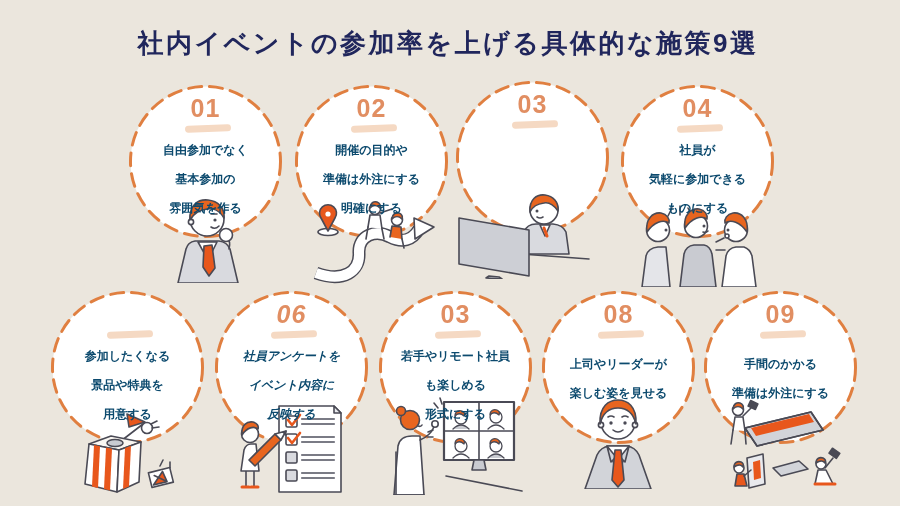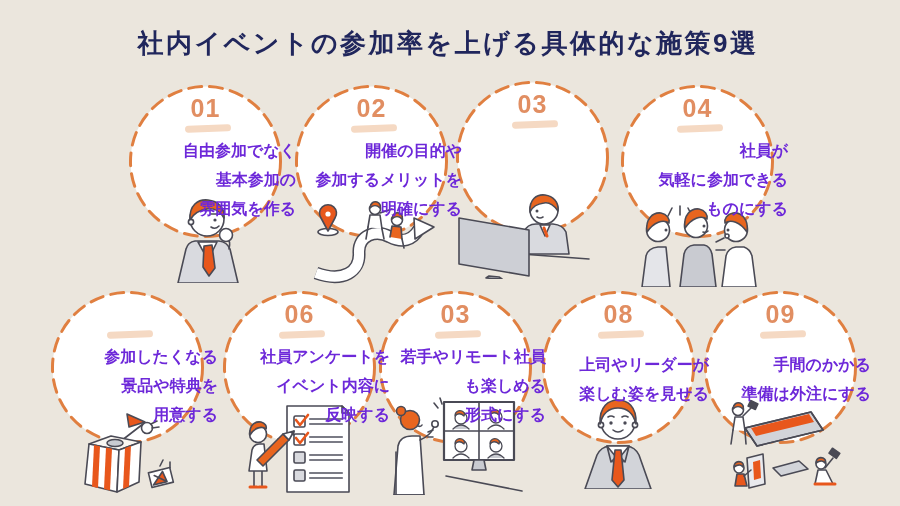--- a/index.html
+++ b/index.html
@@ -16,22 +16,22 @@
   .ring{position:absolute;left:0;top:0;width:155px;height:155px;}
   .num{
     position:absolute;top:10px;left:0;width:155px;text-align:center;
     font-size:25px;font-weight:600;letter-spacing:1px;color:#E18E62;z-index:4;
   }
   .swoosh{
     position:absolute;top:41px;left:57px;width:46px;height:7px;
     background:#F5D9C3;border-radius:4px;transform:rotate(-2deg);z-index:3;
   }
   .caption{
-    position:absolute;top:52px;left:-13px;width:181px;text-align:right;
-    font-size:16px;font-weight:700;line-height:29px;color:#6d28d9;
+    position:absolute;top:52px;left:-13px;width:181px;text-align:center;
+    font-size:12px;font-weight:700;line-height:29px;color:#0c4a6e;
     white-space:pre-line;z-index:5;
   }
   .caption.two-line{top:60px;}
   .illust{position:absolute;z-index:2;}
   svg *{vector-effect:non-scaling-stroke;}
 </style>
 </head>
 <body>
 
 <div class="stage">
@@ -82,21 +82,21 @@
         <path d="M74,28 L86,24" fill="none"></path>
         <path d="M84,52 L86,41 L95,42 L96,54" fill="#E8651F"></path>
         <circle cx="91" cy="35" r="5.5" fill="#FFFFFF"></circle>
         <path d="M86,34 C86,29 90,27 93,28 C96,29 97,32 96,34 C93,31 89,31 86,34 Z" fill="#E8651F"></path>
         <path d="M62,42 l-2,12 M76,44 l2,10 M96,54 l2,9" fill="none"></path>
       </g>
     </svg>
     <div class="swoosh"></div>
     <div class="num">02</div>
     <div class="caption">開催の目的や
-参加するメリットを
+準備は外注にする
 明確にする</div>
   </div>
 
   <div class="card" style="left:455px;top:80px;text-decoration:underline;">
     <svg class="ring" viewBox="0 0 156 156">
       <circle cx="78" cy="78" r="75.5" fill="#FFFFFF" stroke="#E07F40" stroke-width="3" stroke-dasharray="13 8" stroke-linecap="round"></circle>
     </svg>
     <svg class="illust" style="left:-14px;top:104px;width:150px;height:95px;" viewBox="0 0 150 95">
       <g stroke="#4A4A55" stroke-width="1.6" stroke-linejoin="round" stroke-linecap="round">
         <path d="M80,70 L83,48 Q86,40 95,40 L112,40 Q122,41 125,48 L128,70 Z" fill="#D9DADF"></path>
@@ -170,21 +170,21 @@
           <path d="M88,82 l10,8" fill="none"></path>
         </g>
       </g>
     </svg>
     <div class="swoosh"></div>
     <div class="caption">参加したくなる
 景品や特典を
 用意する</div>
   </div>
 
-  <div class="card" style="left:222px;top:290px;">
+  <div class="card" style="left:214px;top:290px;font-style:italic;">
     <svg class="ring" viewBox="0 0 156 156">
       <circle cx="78" cy="78" r="75.5" fill="#FFFFFF" stroke="#E07F40" stroke-width="3" stroke-dasharray="13 8" stroke-linecap="round"></circle>
     </svg>
     <svg class="illust" style="left:17px;top:102px;width:120px;height:105px;" viewBox="0 0 120 105">
       <g stroke="#4A4A55" stroke-width="1.6" stroke-linejoin="round" stroke-linecap="round">
         <path d="M48,14 L103,14 L110,21 L110,100 L48,100 Z" fill="#FFFFFF"></path>
         <path d="M103,14 L103,21 L110,21 Z" fill="#E9EAEE"></path>
         <rect x="55" y="24" width="11" height="11" rx="1.5" fill="#FFFFFF"></rect>
         <rect x="55" y="42" width="11" height="11" rx="1.5" fill="#FFFFFF"></rect>
         <rect x="55" y="60" width="11" height="11" rx="1.5" fill="#D9DADF"></rect>

